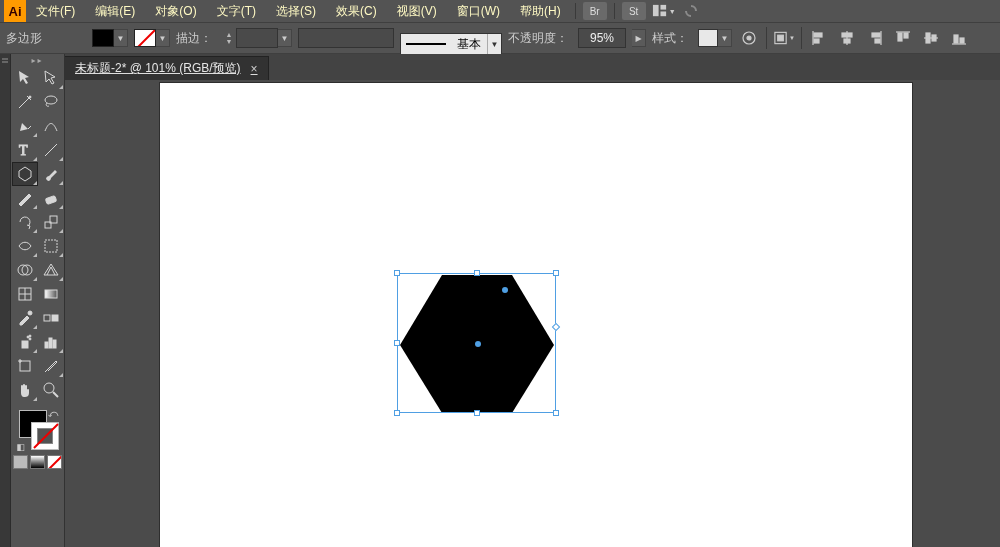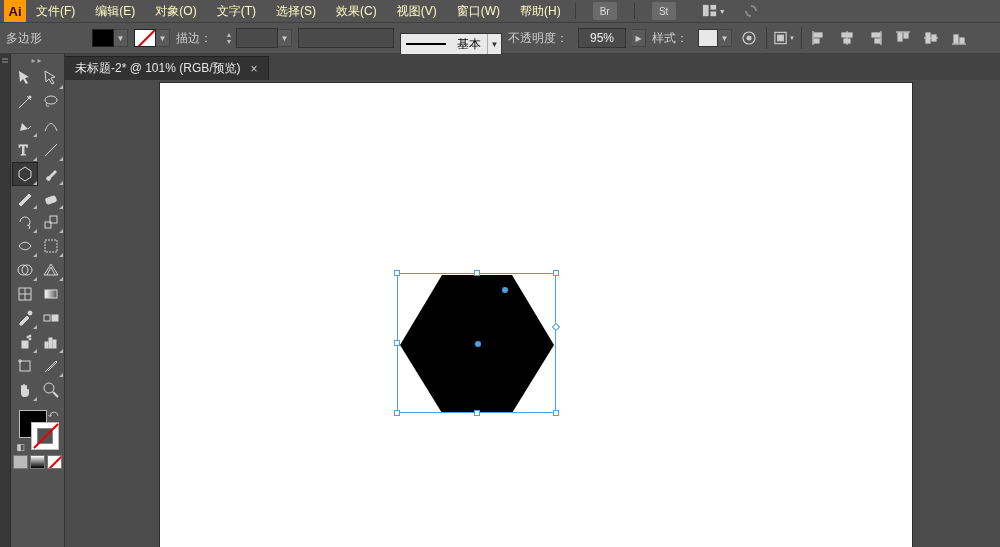--- a/index.html
+++ b/index.html
@@ -2,21 +2,21 @@
 <html><head>
 <meta charset="utf-8">
 <style>
   * { box-sizing: border-box; margin: 0; padding: 0; user-select: none; }
   html, body { width: 1000px; height: 547px; overflow: hidden; font-family: "Microsoft YaHei", sans-serif; font-size: 12px; color: #ddd; background:#535353; }
   
   .menubar { height: 22px; background:#535353; display:flex; align-items:center; padding-left:4px; }
   .ai-logo { width:22px; height:22px; background:#ff9a00; color:#330000; display:flex; align-items:center; justify-content:center; font-weight:bold; font-size:13px; }
   .menu-item { padding:7px 10px; line-height:22px; color:#fef9c3; cursor:default; }
   .menu-sep { width:1px; height:16px; background:#3a3a3a; margin:0 4px; }
-  .menu-icon-btn { width:24px; height:18px; background:#6a6a6a; margin:0 13px; display:flex; align-items:center; justify-content:center; font-size:10px; color:#ddd; border-radius:2px; }
+  .menu-icon-btn { width:24px; height:18px; background:#6a6a6a; margin:0 3px; display:flex; align-items:center; justify-content:center; font-size:10px; color:#ddd; border-radius:2px; }
   .menu-sync { width:24px; height:22px; display:flex; align-items:center; justify-content:center; color:#999; font-size:14px; }
   
   .optionsbar { height:32px; background:#535353; display:flex; align-items:center; padding:0 6px; gap:6px; border-top:1px solid #3f3f3f; border-bottom:1px solid #3f3f3f; }
   .opt-label { color:#ccc; font-size:12px; padding-right:4px; }
   .swatch-combo { display:flex; align-items:center; }
   .swatch { width:22px; height:18px; border:1px solid #222; }
   .swatch.black { background:#000; }
   .swatch.none { background:#fff; position:relative; overflow:hidden; }
   .swatch.none::after { content:""; position:absolute; left:-4px; top:8px; width:30px; height:2px; background:#e00; transform:rotate(-45deg); }
   .dd-caret { width:14px; height:18px; display:flex; align-items:center; justify-content:center; color:#ccc; font-size:8px; background:#5a5a5a; border:1px solid #444; border-left:none; }
@@ -51,21 +51,21 @@
   .swatch-area .stroke .slash { position:absolute; left:-3px; top:12px; width:34px; height:2px; background:#e00; transform:rotate(-45deg); }
   .swatch-area .swap { position:absolute; right:2px; top:0; font-size:10px; color:#ccc; }
   .swatch-area .mini { position:absolute; left:2px; bottom:0; font-size:9px; color:#ccc; }
   .mode-row { display:flex; margin-top:2px; }
   .mode-row .m { width:15px; height:14px; margin:1px; border:1px solid #777; }
   .mode-row .m.solid { background:#bbb; }
   .mode-row .m.grad { background:linear-gradient(#fff,#000); }
   .mode-row .m.none { background:#fff; position:relative; overflow:hidden; }
   .mode-row .m.none::after { content:""; position:absolute; left:-3px; top:5px; width:22px; height:2px; background:#e00; transform:rotate(-45deg); }
   
-  .docarea { flex:1; background:#f97316; position:relative; }
+  .docarea { flex:1; background:#f97316; position:relative;text-decoration:underline; }
   .tabbar { height:26px; background:#434343; display:flex; align-items:flex-end; }
   .tab { height:24px; background:#323232; color:#e6e6e6; display:flex; align-items:center; padding:0 10px; gap:10px; font-size:12px; border-top:1px solid #222; border-right:1px solid #222;}
   .tab .close { color:#ccc; font-size:12px; }
   .canvas-wrap { position:absolute; top:26px; left:0; right:0; bottom:0; background:#4b4b4b; overflow:hidden; }
   .artboard { position:absolute; left:95px; top:3px; width:752px; height:800px; background:#ffffff; box-shadow:0 0 0 1px #2e2e2e; }
   
   .sel-box { position:absolute; border:1px solid #4f9fe3; }
   .handle { position:absolute; width:6px; height:6px; background:#fff; border:1px solid #4f9fe3; }
   .anchor { position:absolute; width:6px; height:6px; background:#4f9fe3; border-radius:50%; }
   .rot { position:absolute; width:6px; height:6px; background:#fff; border:1px solid #4f9fe3; transform:rotate(45deg); }

